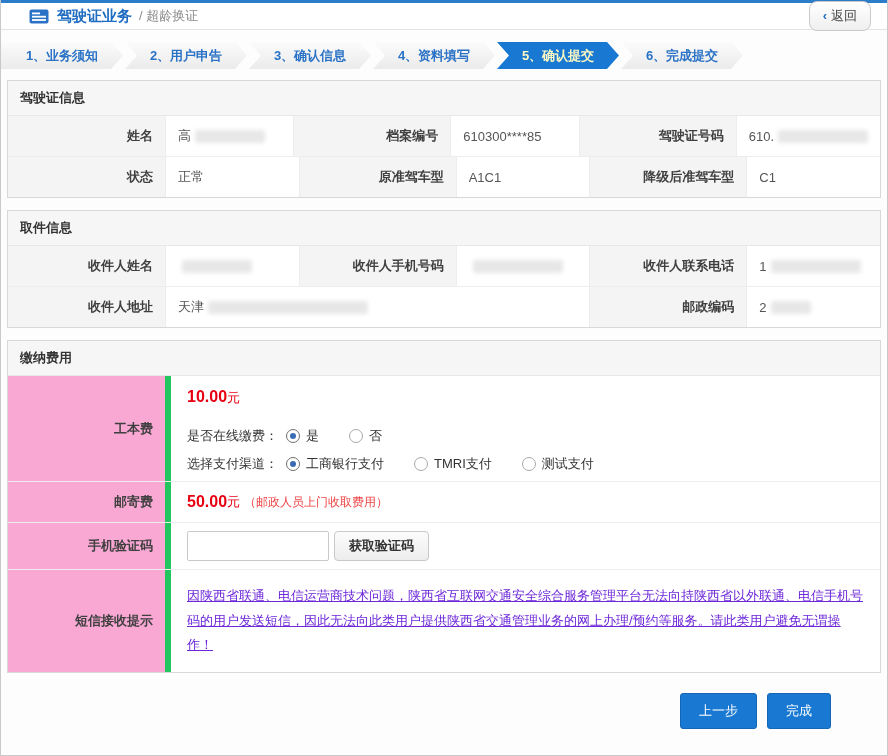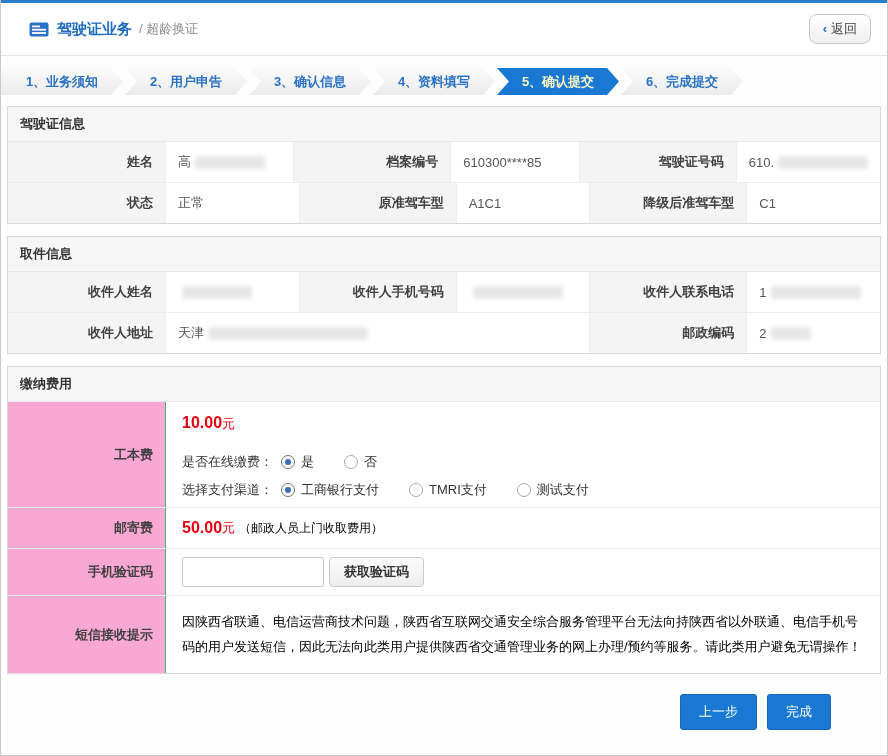--- a/index.html
+++ b/index.html
@@ -5,21 +5,21 @@
   * { margin:0; padding:0; box-sizing:border-box; }
   html,body { width:888px; }
   body {
     font-family:"Liberation Sans","DejaVu Sans",sans-serif;
     font-size:13px; color:#333; background:#fff;
   }
   .page { width:888px; height:756px; border:1px solid #c9c9c9; border-top:none; background:#fdfdfd; overflow:hidden; }
   .topline { height:3px; background:#2b7cc9; }
 
   
-  .header { height:53px; background:#fff; border-bottom:1px solid #e3e3e3; display:flex; align-items:center; padding:0 12px 0 28px; }
+  .header { height:27px; background:#fff; border-bottom:1px solid #e3e3e3; display:flex; align-items:center; padding:0 12px 0 28px; }
   .header-icon { width:20px; height:15px; margin-right:8px; flex:0 0 auto; }
   .title { color:#1f6cc0; font-size:15px; font-weight:bold; }
   .subtitle { color:#8a8a8a; font-size:13px; margin-left:7px; }
   .btn-back { margin-left:auto; margin-right:4px; background:linear-gradient(#ffffff,#efefef); border:1px solid #c9c9c9; border-radius:8px; padding:5px 13px; font-size:13px; color:#444; cursor:pointer; white-space:nowrap; }
   .btn-back .chev { color:#1f6cc0; font-weight:bold; margin-right:4px; }
 
   
   .steps { display:flex; padding:12px 0 11px; background:#fdfdfd; }
   .step {
     width:122px; height:27px; margin-right:2px;
@@ -44,40 +44,40 @@
   .span3 { grid-column:2 / 5; }
 
   
   .redact { display:inline-block; height:13px; border-radius:3px; background:#e7e7e7; filter:blur(2px); margin-left:4px; vertical-align:middle; }
   .w40 { width:40px; } .w70 { width:70px; } .w90 { width:90px; } .w160 { width:160px; }
 
   
   .fee-row { display:grid; grid-template-columns:157px 1fr; }
   .fee-row.sep { border-top:1px solid #ededed; }
   .fee-lbl { background:#f9a8d4; display:flex; align-items:center; justify-content:flex-end; padding:6px 12px; font-weight:bold; color:#3f3f3f; text-align:right; min-height:40px; }
-  .fee-content { border-left:1px solid #22c55e; padding:8px 16px; display:flex; flex-direction:column; justify-content:center; }
+  .fee-content { border-left:6px solid #22c55e; padding:8px 16px; display:flex; flex-direction:column; justify-content:center; }
 
   .amount-line { margin:4px 0 10px; }
   .amount { color:#e60012; font-size:16px; font-weight:bold; }
   .amount-unit { color:#e60012; font-size:13px; }
-  .amount-note { color:#000000; font-size:12px; margin-left:4px; }
+  .amount-note { color:#ef4444; font-size:12px; margin-left:4px; }
   .inline-amount { margin:0; display:flex; align-items:center; }
 
   .field-line { display:flex; align-items:center; margin-top:10px; color:#333; }
   .fl-label { margin-right:8px; }
   .radio-opt { display:flex; align-items:center; margin-right:30px; cursor:pointer; }
   .radio { width:14px; height:14px; border:1px solid #a9a9a9; border-radius:50%; background:#fff; margin-right:6px; position:relative; flex:0 0 auto; }
   .radio.checked { border-color:#6f6f6f; }
   .radio.checked::after { content:""; position:absolute; left:3px; top:3px; width:6px; height:6px; border-radius:50%; background:#3a6cb4; }
 
   .code-line { display:flex; align-items:center; }
   .code-input { width:142px; height:30px; border:1px solid #c9c9c9; border-radius:2px; padding:0 8px; font-size:13px; color:#333; background:#fff; }
   .btn-code { height:30px; margin-left:5px; background:linear-gradient(#fcfcfc,#ededed); border:1px solid #c9c9c9; border-radius:4px; padding:0 14px; font-size:13px; font-weight:bold; color:#333; cursor:pointer; }
 
-  .sms-text { color:#000000; line-height:1.9; padding:6px 0; }
+  .sms-text { color:#6d28d9; line-height:1.9; padding:6px 0;text-decoration:underline; }
 
   
   .footer { display:flex; justify-content:flex-end; gap:10px; padding:8px 56px 0 0; }
   .btn-primary { background:#1878d2; color:#fff; border:1px solid #1566b5; border-radius:3px; padding:8px 18px; font-size:13px; cursor:pointer; }
 </style>
 </head>
 <body>
 
 <div class="page">
   <div class="topline"></div>

